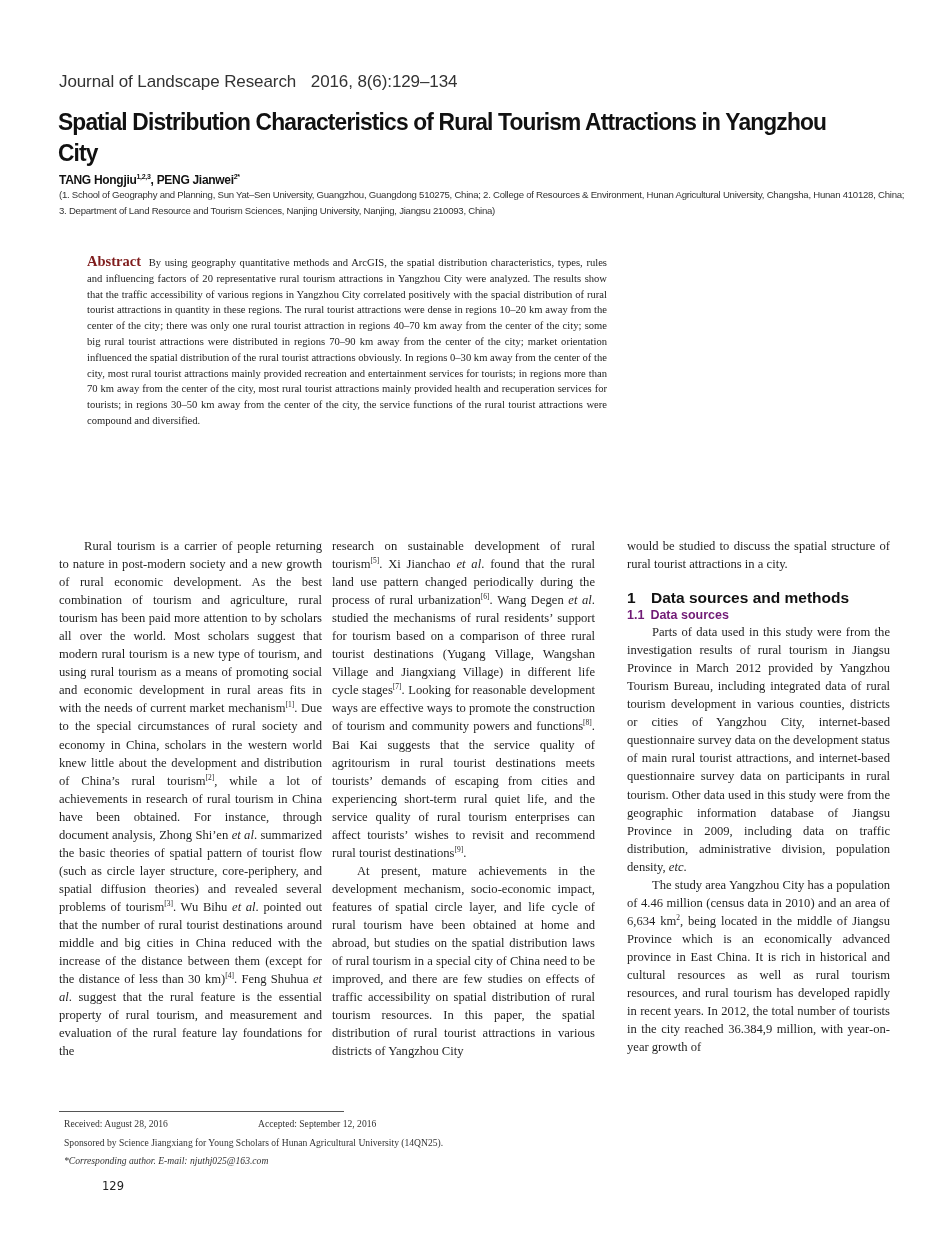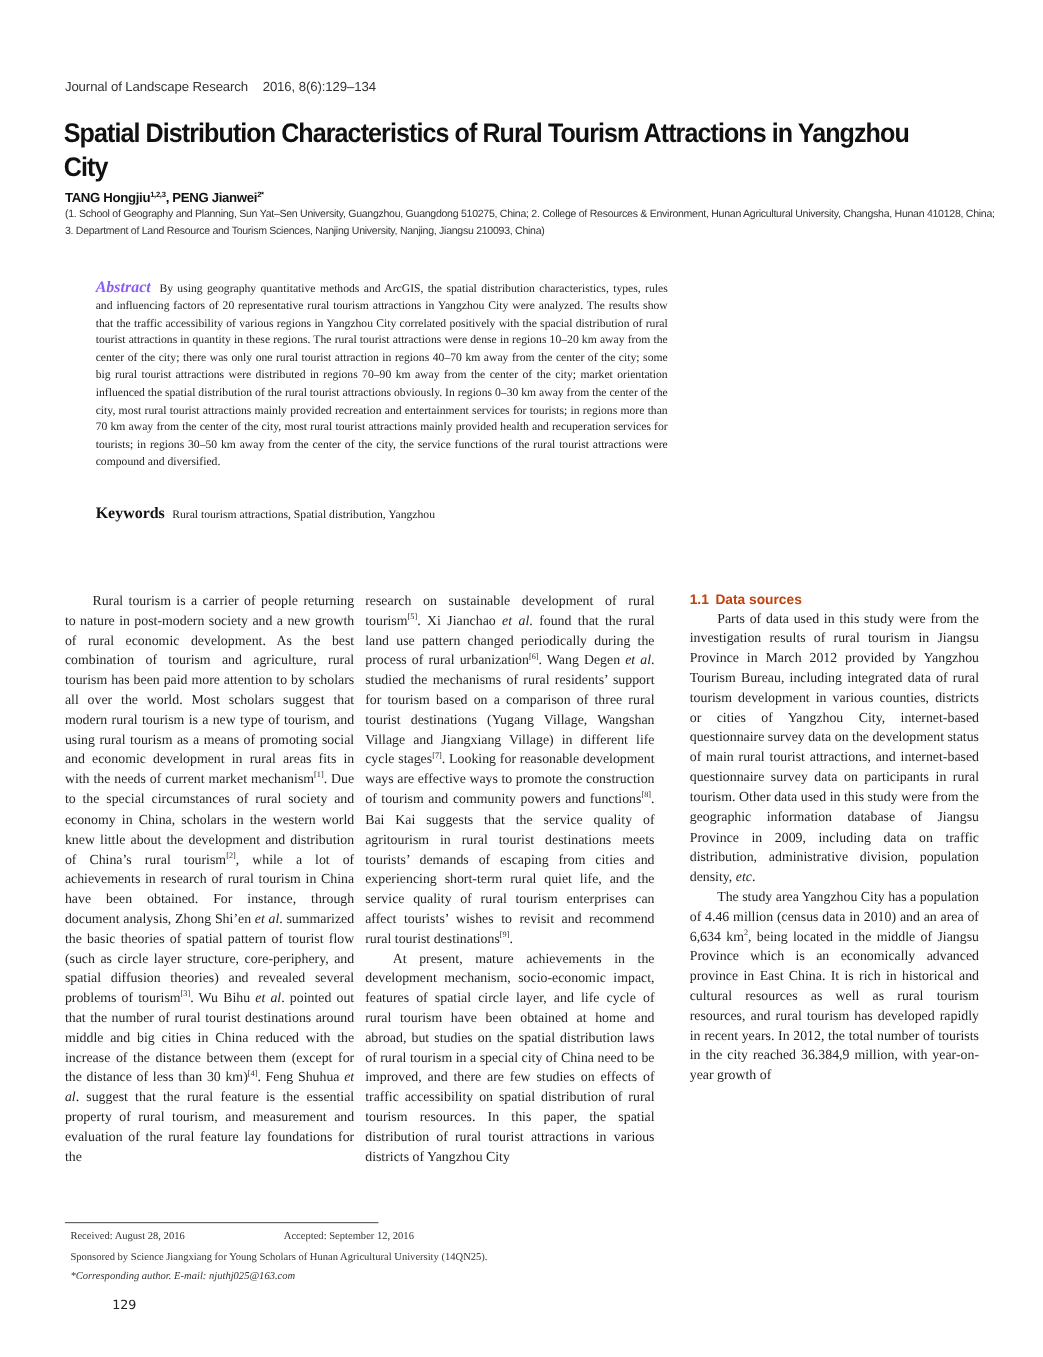--- a/index.html
+++ b/index.html
@@ -1,37 +1,37 @@
 <!DOCTYPE html>
 <html><head>
 <meta charset="utf-8">
 <style>
   html, body { margin: 0; padding: 0; background: #ffffff; }
   body { width: 948px; height: 1234px; position: relative; overflow: hidden; color: #1a1a1a; }
   .abs { position: absolute; }
-  .journal { left: 59px; top: 72px; font-family: "Liberation Sans", sans-serif; font-size: 12px; color: #333; letter-spacing: -0.1px; text-align: center; }
+  .journal { left: 59px; top: 72px; font-family: "Liberation Sans", sans-serif; font-size: 17px; color: #333; letter-spacing: -0.1px; text-align: center; }
   .journal span { margin-right: 10px; }
   .title { left: 58px; top: 106px; width: 840px; font-family: "Liberation Sans", sans-serif; font-weight: bold; font-size: 24.5px; line-height: 31px; color: #111; letter-spacing: -0.9px; transform: scaleX(0.93); transform-origin: left top; }
   .authors { left: 59px; top: 173px; font-family: "Liberation Sans", sans-serif; font-weight: bold; font-size: 12px; color: #111; letter-spacing: -0.3px; }
   .authors sup { font-size: 7px; font-weight: bold; }
   .affil { left: 59px; top: 187px; width: 850px; font-family: Liberation Sans, sans-serif; font-size: 9.6px; line-height: 15.5px; color: #333; letter-spacing: -0.25px; }
   .abstract { left: 87px; top: 254px; width: 520px; font-family: "Liberation Serif", serif; font-size: 10.6px; line-height: 15.8px; color: #222; text-align: justify; }
-  .abstract .lbl { font-weight: bold; font-size: 14.5px; color: #8b5cf6; margin-right: 4px; font-style: italic; }
+  .abstract .lbl { font-weight: bold; font-size: 14.5px; color: #7f1d1d; margin-right: 4px; }
   .kw { left: 87px; top: 459px; width: 520px; font-family: "Liberation Serif", serif; font-size: 10.6px; line-height: 17px; color: #222; }
   .kw .lbl { font-weight: bold; font-size: 14.5px; color: #111; margin-right: 4px; }
   .col { top: 537px; width: 263px; font-family: "Liberation Serif", serif; font-size: 12.6px; line-height: 18.05px; color: #1f1f1f; text-align: justify; }
   .col p { margin: 0; text-indent: 25px; }
   .col p.noindent { text-indent: 0; }
   .col sup { font-size: 7.5px; line-height: 0; }
   .col1 { left: 59px; }
   .col2 { left: 332px; }
   .col3 { left: 627px; }
   .h1 { font-family: "Liberation Sans", sans-serif; font-weight: bold; font-size: 15.5px; line-height: 19px; margin-top: 15px; color: #111; text-indent: 0 !important; }
   .h1 .num { display: inline-block; width: 24px; }
-  .h2 { font-family: "Liberation Sans", sans-serif; font-weight: bold; font-size: 12.5px; line-height: 16px; color: #c2410c; text-indent: 0 !important; }
+  .h2 { font-family: "Liberation Sans", sans-serif; font-weight: bold; font-size: 12.5px; line-height: 16px; color: #701a75; text-indent: 0 !important; }
   .h2 .num { margin-right: 6px; }
   .footrule { left: 59px; top: 1111px; width: 285px; height: 1px; background: #555; }
   .foot { left: 64px; width: 600px; font-family: "Liberation Serif", serif; font-size: 9.6px; color: #333; }
   .foot1 { top: 1118px; }
   .foot1 .acc { position: absolute; left: 194px; }
   .foot2 { top: 1137px; }
   .foot3 { top: 1155px; font-style: italic; }
   .pagenum { left: 66px; top: 1179px; font-family: "DejaVu Sans", sans-serif; font-size: 11.5px; color: #222; margin-left: 36px; }
 </style>
 </head>
@@ -49,36 +49,34 @@
 </div>
 
 <div class="abs affil">(1. School of Geography and Planning, Sun Yat–Sen University, Guangzhou, Guangdong 510275, China; 2. College of Resources &amp; Environment, Hunan Agricultural University, Changsha, Hunan 410128, China; 3. Department of Land Resource and Tourism Sciences, Nanjing University, Nanjing, Jiangsu 210093, China)</div>
 
 <div class="abs abstract">
   <span class="lbl">Abstract</span>
   <span>By using geography quantitative methods and ArcGIS, the spatial distribution characteristics, types, rules and influencing factors of 20 representative rural tourism attractions in Yangzhou City were analyzed. The results show that the traffic accessibility of various regions in Yangzhou City correlated positively with the spacial distribution of rural tourist attractions in quantity in these regions. The rural tourist attractions were dense in regions 10–20 km away from the center of the city; there was only one rural tourist attraction in regions 40–70 km away from the center of the city; some big rural tourist attractions were distributed in regions 70–90 km away from the center of the city; market orientation influenced the spatial distribution of the rural tourist attractions obviously. In regions 0–30 km away from the center of the city, most rural tourist attractions mainly provided recreation and entertainment services for tourists; in regions more than 70 km away from the center of the city, most rural tourist attractions mainly provided health and recuperation services for tourists; in regions 30–50 km away from the center of the city, the service functions of the rural tourist attractions were compound and diversified.</span>
 </div>
 
 <div class="abs kw">
-  <div>
-    <span class="lbl">Keywords</span>
-    <span>Rural tourism attractions, Spatial distribution, Yangzhou</span>
-  </div>
 </div>
 
 <div class="abs col col1">
   <p><span>Rural tourism is a carrier of people returning to nature in post-modern society and a new growth of rural economic development. As the best combination of tourism and agriculture, rural tourism has been paid more attention to by scholars all over the world. Most scholars suggest that modern rural tourism is a new type of tourism, and using rural tourism as a means of promoting social and economic development in rural areas fits in with the needs of current market mechanism</span><sup>[1]</sup><span>. Due to the special circumstances of rural society and economy in China, scholars in the western world knew little about the development and distribution of China’s rural tourism</span><sup>[2]</sup><span>, while a lot of achievements in research of rural tourism in China have been obtained. For instance, through document analysis, Zhong Shi’en </span><i>et al</i><span>. summarized the basic theories of spatial pattern of tourist flow (such as circle layer structure, core-periphery, and spatial diffusion theories) and revealed several problems of tourism</span><sup>[3]</sup><span>. Wu Bihu </span><i>et al</i><span>. pointed out that the number of rural tourist destinations around middle and big cities in China reduced with the increase of the distance between them (except for the distance of less than 30 km)</span><sup>[4]</sup><span>. Feng Shuhua </span><i>et al</i><span>. suggest that the rural feature is the essential property of rural tourism, and measurement and evaluation of the rural feature lay foundations for the</span></p>
 </div>
 
 <div class="abs col col2">
   <p class="noindent"><span>research on sustainable development of rural tourism</span><sup>[5]</sup><span>. Xi Jianchao </span><i>et al</i><span>. found that the rural land use pattern changed periodically during the process of rural urbanization</span><sup>[6]</sup><span>. Wang Degen </span><i>et al</i><span>. studied the mechanisms of rural residents’ support for tourism based on a comparison of three rural tourist destinations (Yugang Village, Wangshan Village and Jiangxiang Village) in different life cycle stages</span><sup>[7]</sup><span>. Looking for reasonable development ways are effective ways to promote the construction of tourism and community powers and functions</span><sup>[8]</sup><span>. Bai Kai suggests that the service quality of agritourism in rural tourist destinations meets tourists’ demands of escaping from cities and experiencing short-term rural quiet life, and the service quality of rural tourism enterprises can affect tourists’ wishes to revisit and recommend rural tourist destinations</span><sup>[9]</sup><span>.</span></p>
   <p>At present, mature achievements in the development mechanism, socio-economic impact,  features of spatial circle layer, and life cycle of rural tourism have been obtained at home and abroad, but studies on the spatial distribution laws of rural tourism in a special city of China need to be improved, and there are few studies on effects of traffic accessibility on spatial distribution of rural tourism resources. In this paper, the spatial distribution of rural tourist attractions in various districts of Yangzhou City</p>
 </div>
 
 <div class="abs col col3">
+  <p class="noindent">would be studied to discuss the spatial structure of rural tourist attractions in a city.</p>
+  <div class="h1"><span class="num">1</span><span>Data sources and methods</span></div>
   <div class="h2"><span class="num">1.1</span><span>Data sources</span></div>
   <p><span>Parts of data used in this study were from the investigation results of rural tourism in Jiangsu Province in March 2012 provided by Yangzhou Tourism Bureau, including integrated data of rural tourism development in various counties, districts or cities of Yangzhou City, internet-based questionnaire survey data on the development status of main rural tourist attractions, and internet-based questionnaire survey data on participants in rural tourism. Other data used in this study were from the geographic information database of Jiangsu Province in 2009, including data on traffic distribution, administrative division, population density, </span><i>etc</i><span>.</span></p>
   <p><span>The study area Yangzhou City has a population of 4.46 million (census data in 2010) and an area of 6,634 km</span><sup>2</sup><span>, being located in the middle of Jiangsu Province which is an economically advanced province in East China. It is rich in historical and cultural resources as well as rural tourism resources, and rural tourism has developed rapidly in recent years. In 2012, the total number of tourists in the city reached 36.384,9 million, with year-on-year growth of</span></p>
 </div>
 
 <div class="abs footrule"></div>
 <div class="abs foot foot1">
   <span>Received: August 28, 2016</span>
   <span class="acc">Accepted: September 12, 2016</span>
 </div>

